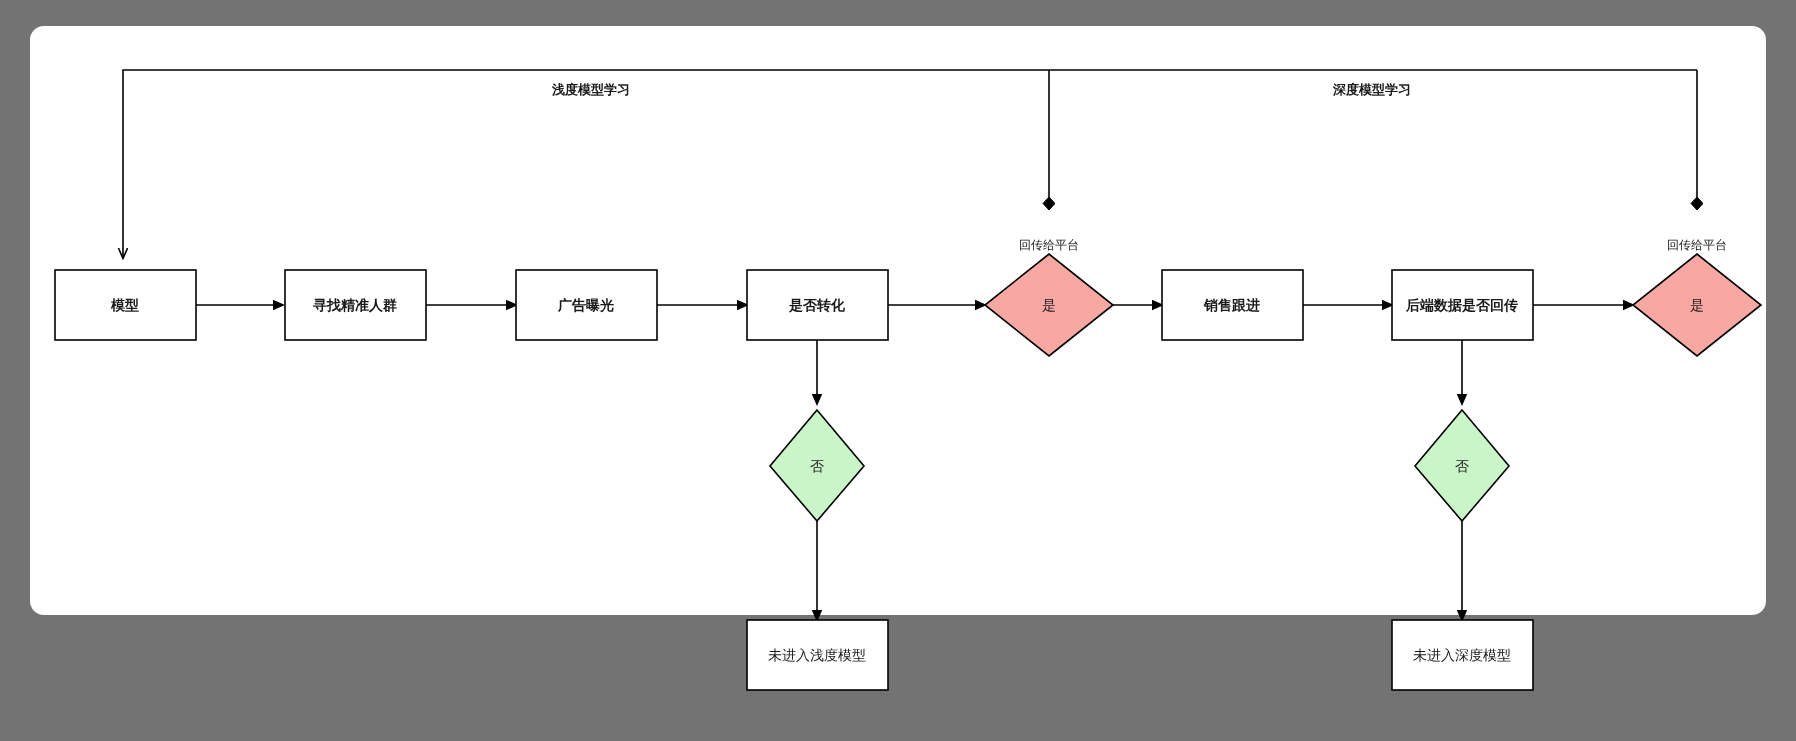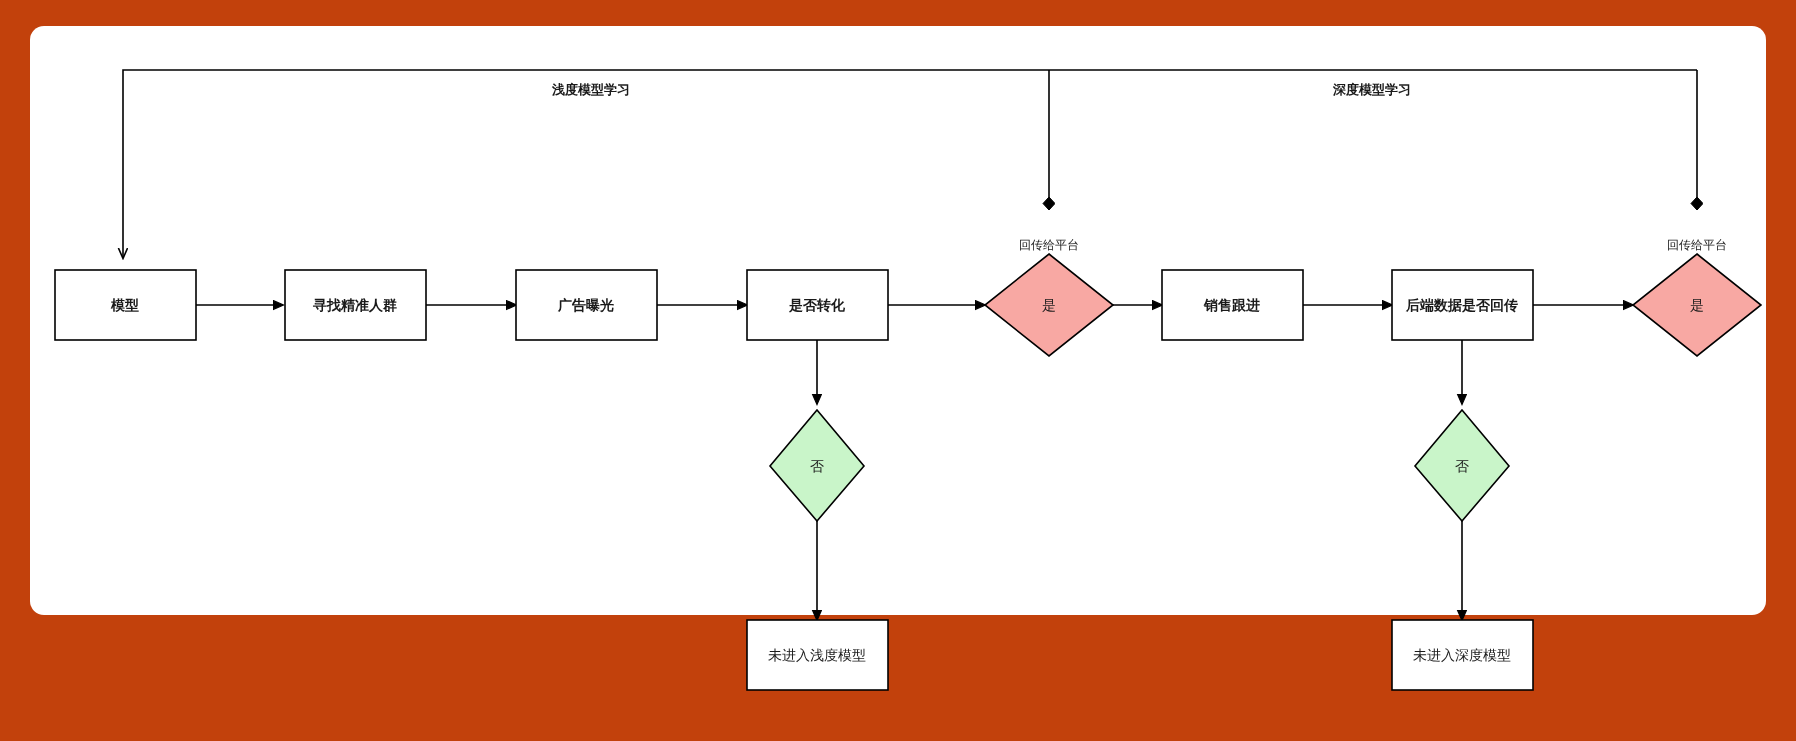--- a/index.html
+++ b/index.html
@@ -8,21 +8,21 @@
     background: #000000;
     width: 1796px;
     height: 741px;
     overflow: hidden;
     font-family: "Liberation Sans", "DejaVu Sans", sans-serif;
   }
   #canvas {
     position: relative;
     width: 1796px;
     height: 741px;
-    background: #c2410c;
+    background: #737373;
   }
   #board {
     position: absolute;
     left: 30px;
     top: 26px;
     width: 1736px;
     height: 589px;
     background: #ffffff;
     border-radius: 14px;
   }

